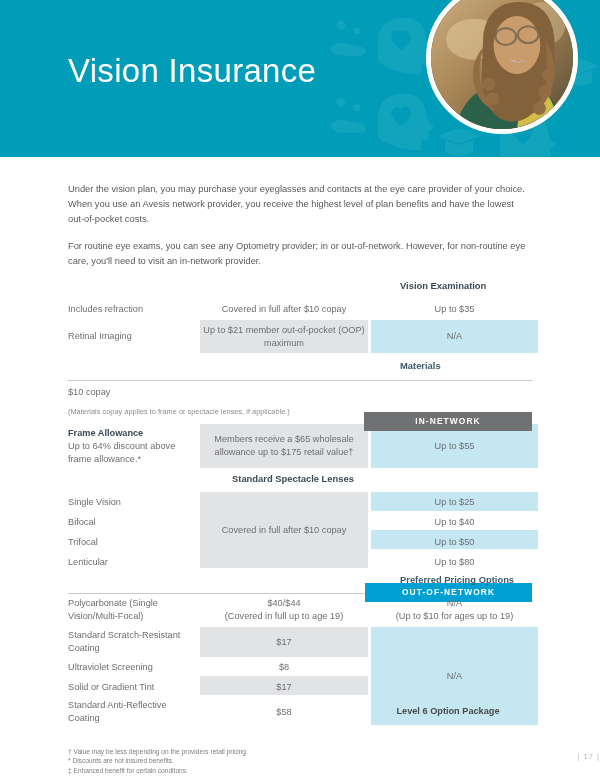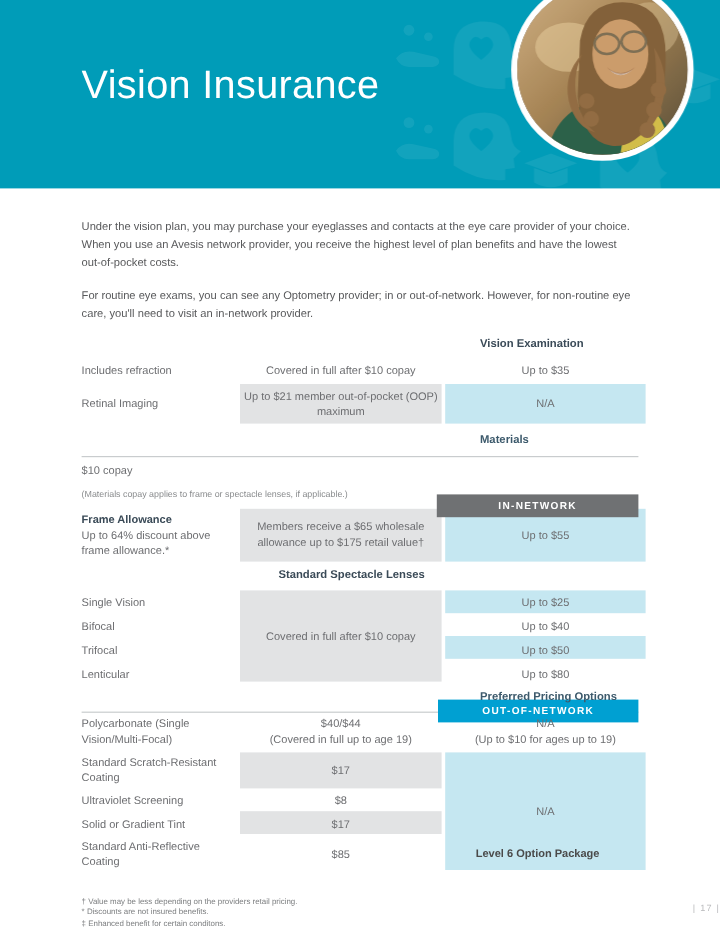--- a/index.html
+++ b/index.html
@@ -416,21 +416,21 @@
               <div class="t">$17</div>
             </div>
           <div class="c-gap"></div>
             <div class="c-out"></div>
         </div>
         <div class="drow" style="height:30px;">
           <div class="c-label">
               <div class="t">Standard Anti-Reflective Coating</div>
             </div>
           <div class="c-in">
-              <div class="t">$85</div>
+              <div class="t">$58</div>
             </div>
           <div class="c-gap"></div>
             <div class="c-out"></div>
         </div>
       </div>
 
     </div>
 
     <div class="footnotes">
       <div>† Value may be less depending on the providers retail pricing.</div>

